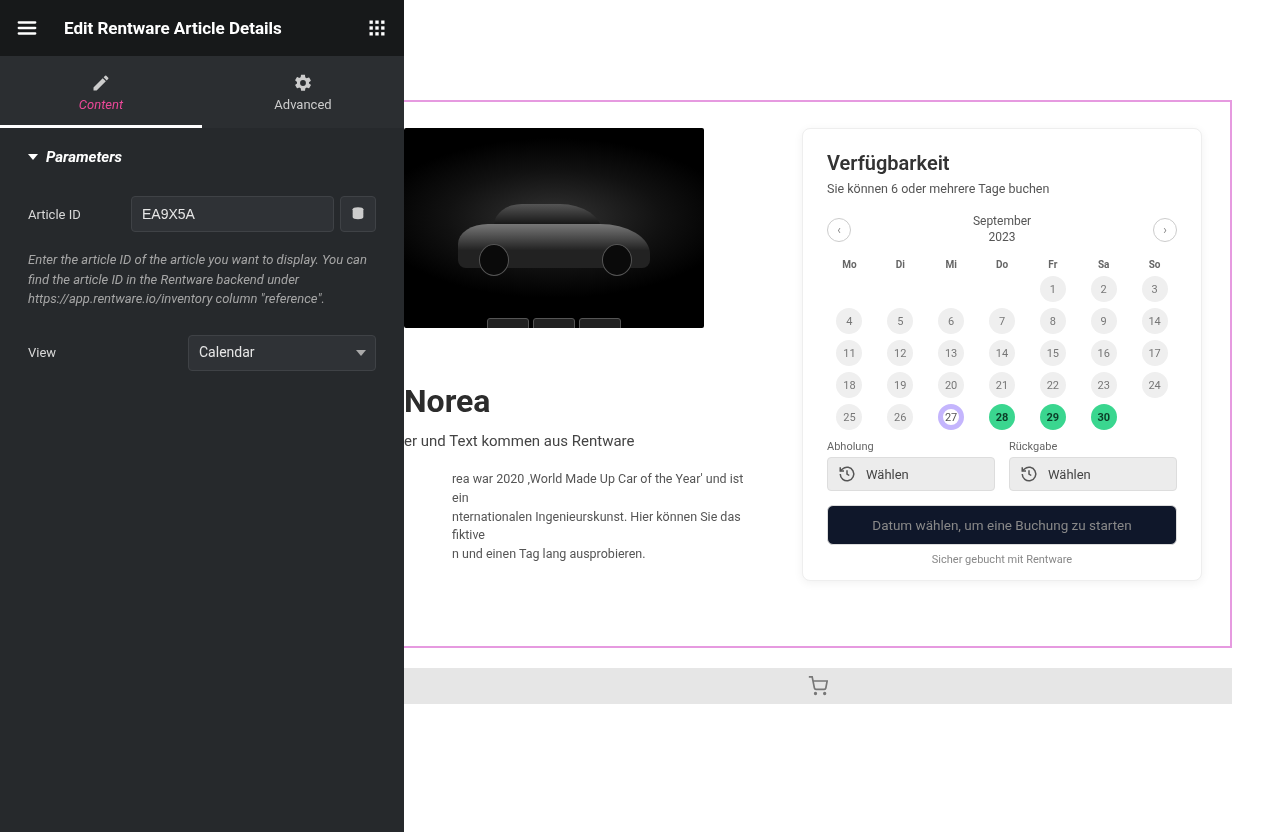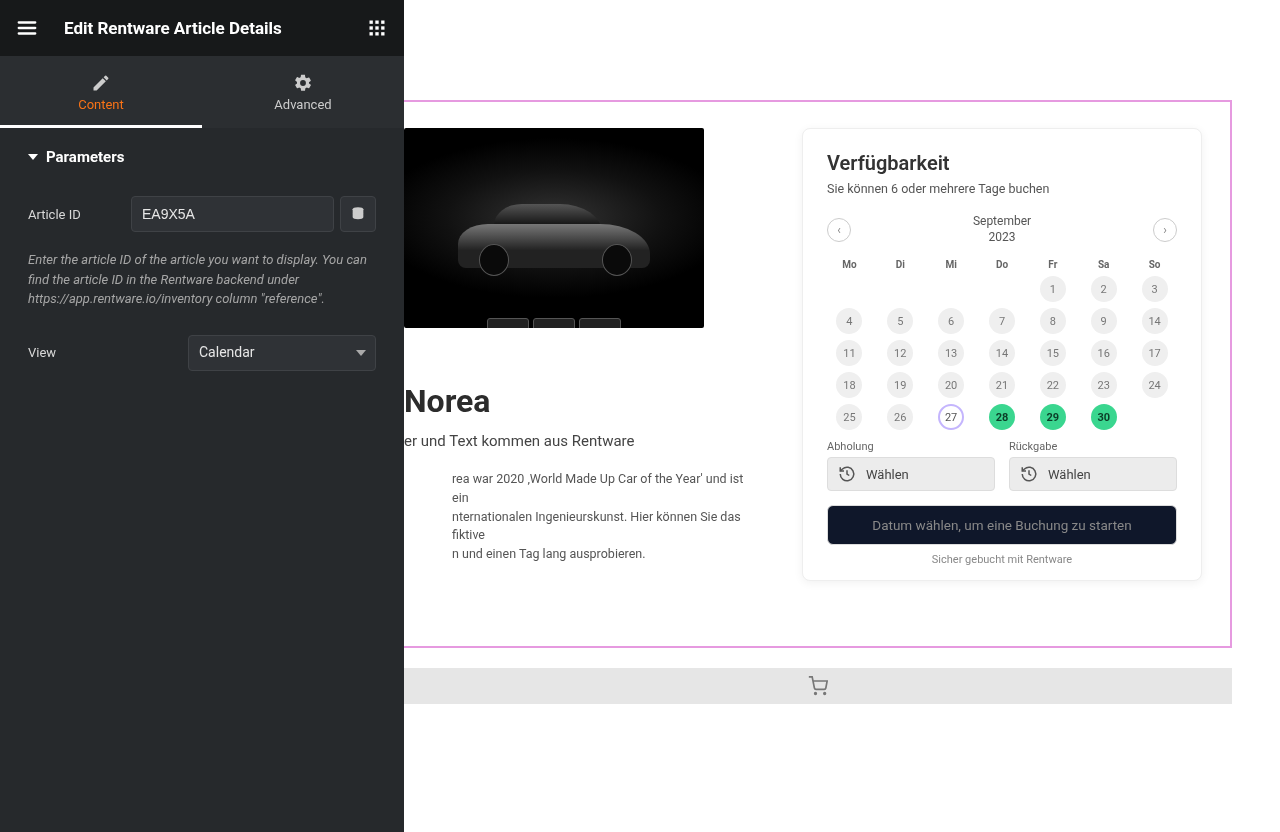--- a/index.html
+++ b/index.html
@@ -56,21 +56,21 @@
     flex-direction: column;
     align-items: center;
     justify-content: center;
     gap: 4px;
     cursor: pointer;
     color: #ccc;
     font-size: 13px;
     position: relative;
   }
   .tab svg { width: 20px; height: 20px; fill: #ccc; }
-  .tab.active { color: #f97316; }
+  .tab.active { color: #ec4899; font-style: italic; }
   .tab.active::after {
     content: "";
     position: absolute;
     left: 0; right: 0; bottom: 0;
     height: 3px;
     background: #fff;
   }
 
   .panel-body {
     padding: 20px 28px;
@@ -79,20 +79,21 @@
   }
   .section-title {
     font-size: 15px;
     font-weight: 700;
     color: #fff;
     display:flex;
     align-items:center;
     gap:8px;
     margin-bottom: 30px;
     cursor: pointer;
+    font-style: italic;
   }
   .section-title .caret {
     width:0;height:0;
     border-left:5px solid transparent;
     border-right:5px solid transparent;
     border-top:6px solid #fff;
   }
 
   .form-row {
     display: flex;
@@ -295,21 +296,21 @@
     width:26px; height:26px;
     margin:0 auto;
     border-radius:50%;
     display:flex;align-items:center;justify-content:center;
     font-size:11px;
     background:#efefef;
     color:#777;
     cursor:pointer;
   }
   .day.empty { background:transparent; cursor:default; }
-  .day.today { background:#fff; border:2px solid #c4b5fd; color:#555; }
+  .day.today { background:#fff; border:5px solid #c4b5fd; color:#555; }
   .day.avail { background:#3ad68f; color:#0b3d27; font-weight:700; }
 
   .time-row {
     display:flex; gap:14px; margin-top:10px; margin-bottom:14px;
   }
   .time-col { flex:1; }
   .time-label { font-size:11px; color:#666; margin-bottom:4px; }
   .time-input {
     background:#ececec;
     border:1px solid #ddd;

